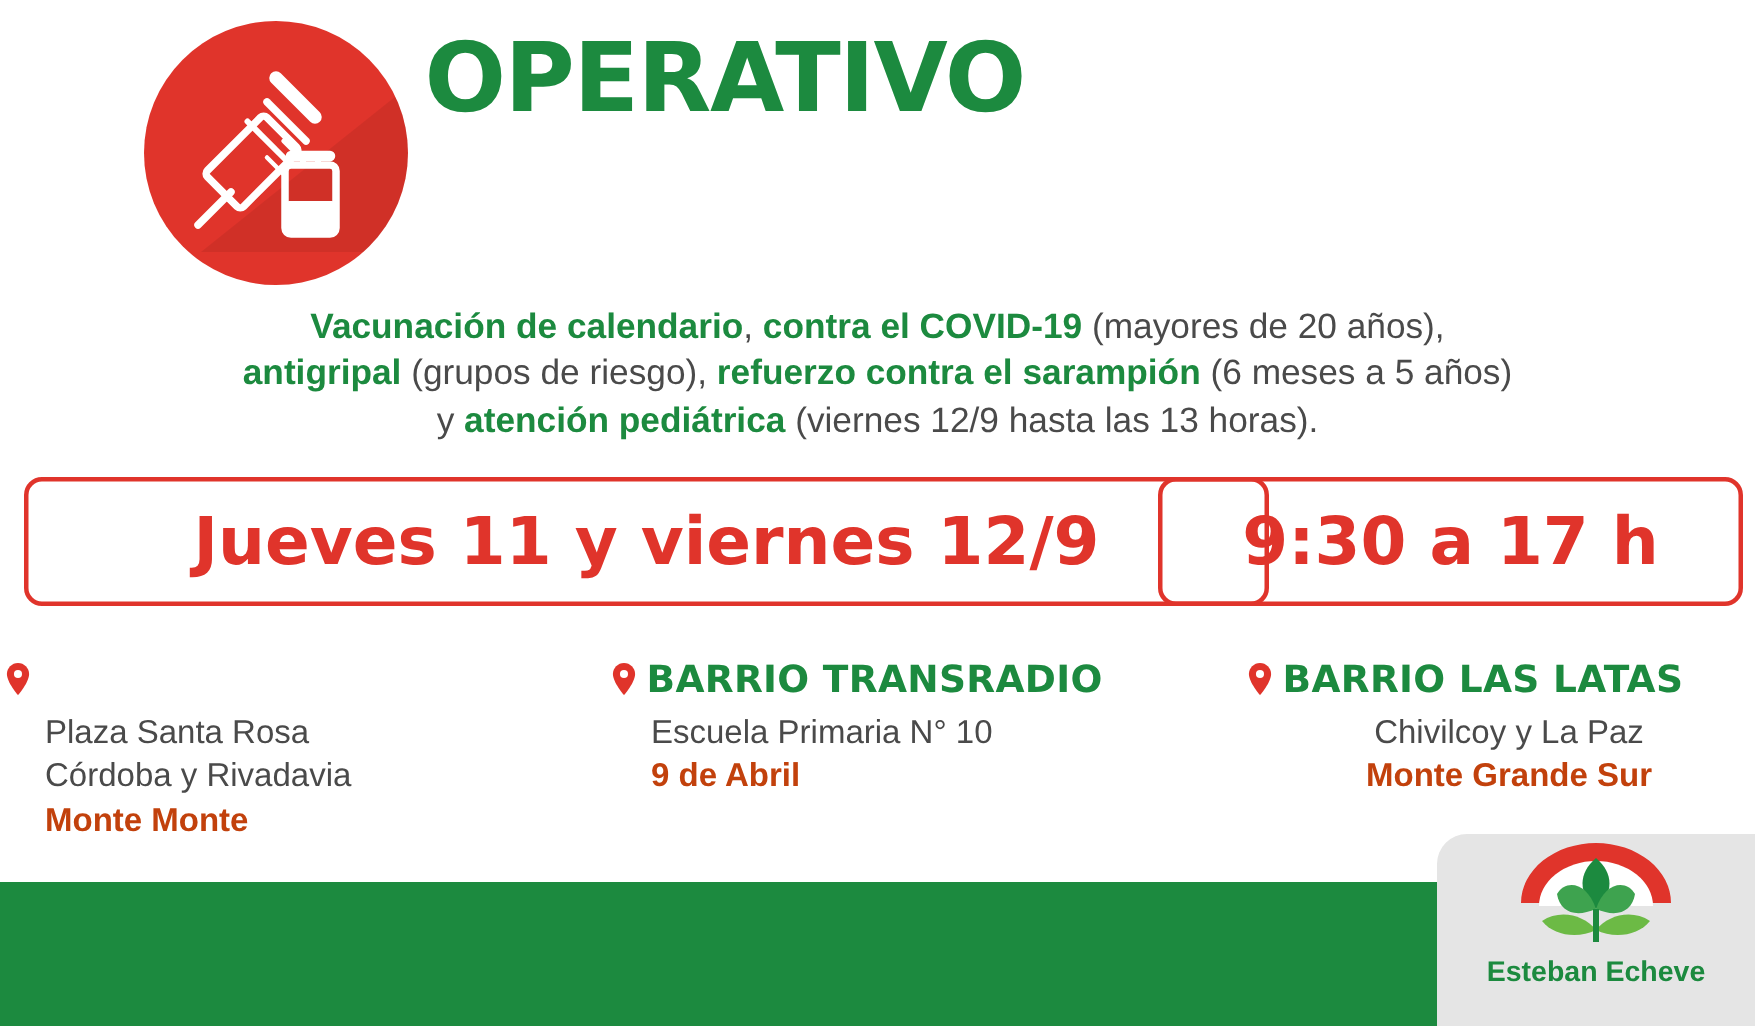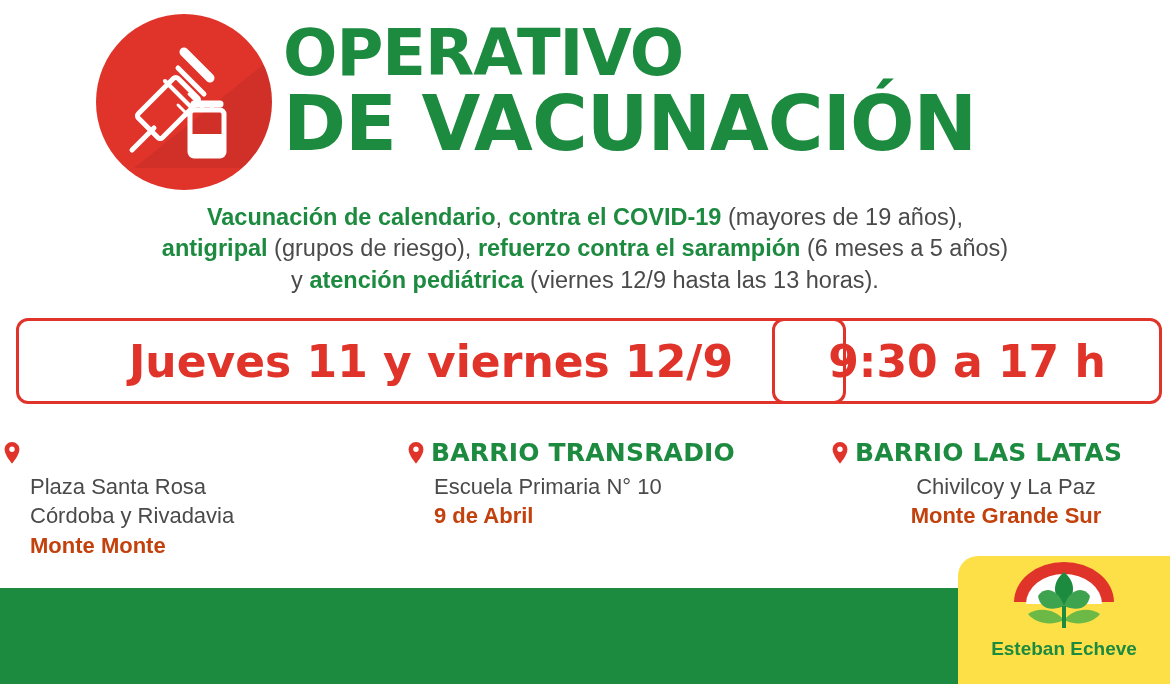--- a/index.html
+++ b/index.html
@@ -180,21 +180,21 @@
     width: 1170px;
     height: 96px;
     background: #1c8a3f;
   }
   .logo {
     position: absolute;
     right: 0px;
     top: 556px;
     width: 212px;
     height: 128px;
-    background: #fde047;
+    background: #e5e5e5;
     border-top-left-radius: 20px;
     display: flex;
     flex-direction: column;
     align-items: center;
     justify-content: flex-start;
     padding-top: 6px;
     box-sizing: border-box;
     overflow: hidden;
   }
   .logo-name {
@@ -232,27 +232,26 @@
           <line x1="76" y1="70" x2="102" y2="70" stroke-width="7"></line>
           <line x1="84" y1="70" x2="84" y2="76" stroke-width="4"></line>
           <line x1="94" y1="70" x2="94" y2="76" stroke-width="4"></line>
           <rect x="72" y="100" width="34" height="22" rx="3" fill="#ffffff" stroke="none"></rect>
         </g>
       </svg>
     </div>
 
     <div class="title-block">
       <div class="title-line l1">OPERATIVO</div>
-      <div class="title-line l2">DE VACUNACIÓN</div>
     </div>
   </div>
 
   <div class="subtitle">
     <div>
-      <b>Vacunación de calendario</b><span class="reg">, </span><b>contra el COVID-19</b><span class="reg"> (mayores de 19 años),</span>
+      <b>Vacunación de calendario</b><span class="reg">, </span><b>contra el COVID-19</b><span class="reg"> (mayores de 20 años),</span>
     </div>
     <div>
       <b>antigripal</b><span class="reg"> (grupos de riesgo), </span><b>refuerzo contra el sarampión</b><span class="reg"> (6 meses a 5 años)</span>
     </div>
     <div>
       <span class="reg">y </span><b>atención pediátrica</b><span class="reg"> (viernes 12/9 hasta las 13 horas).</span>
     </div>
   </div>
 
   <div class="boxes">

